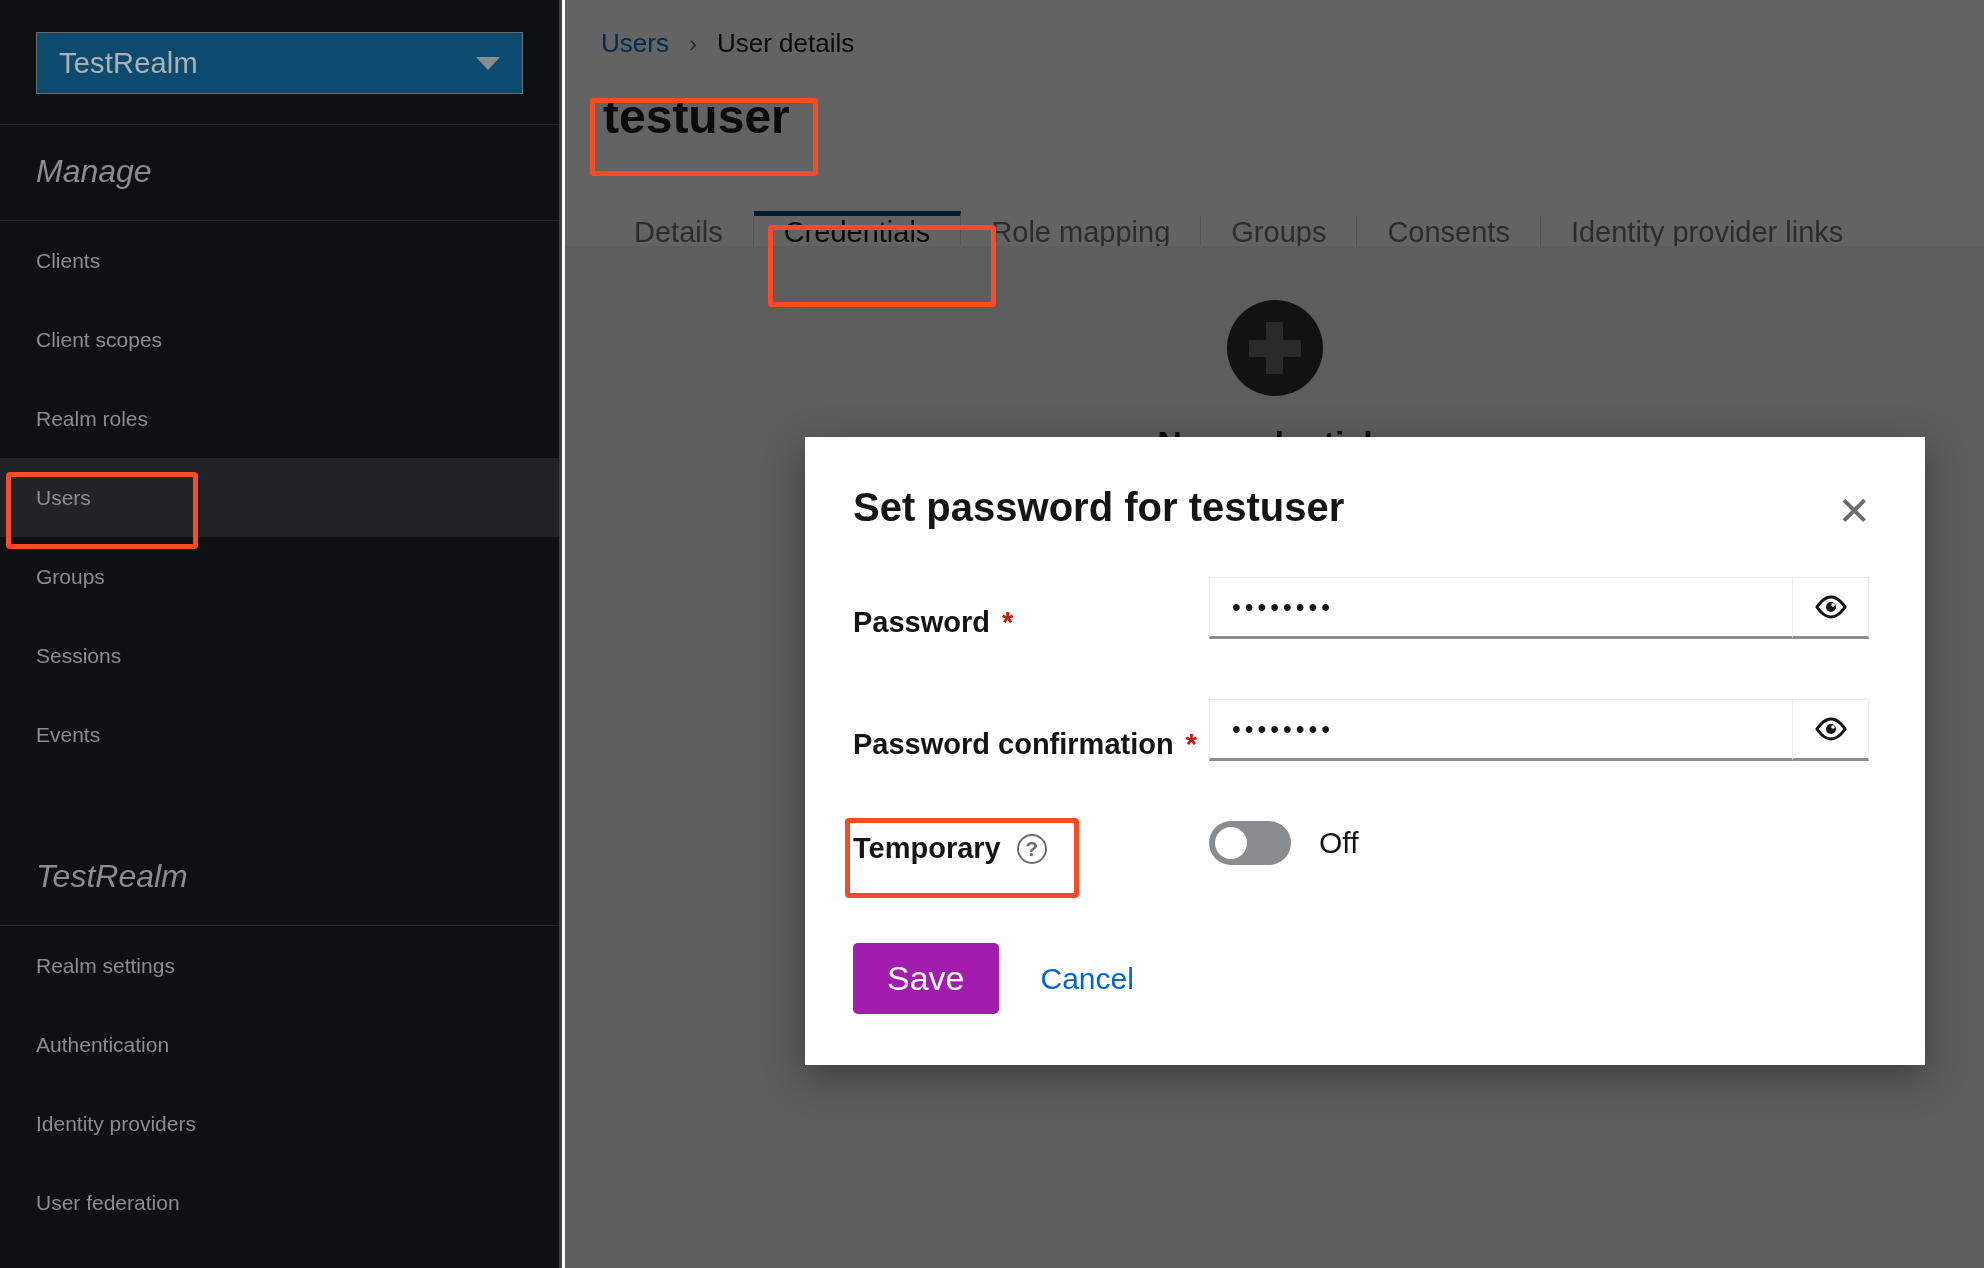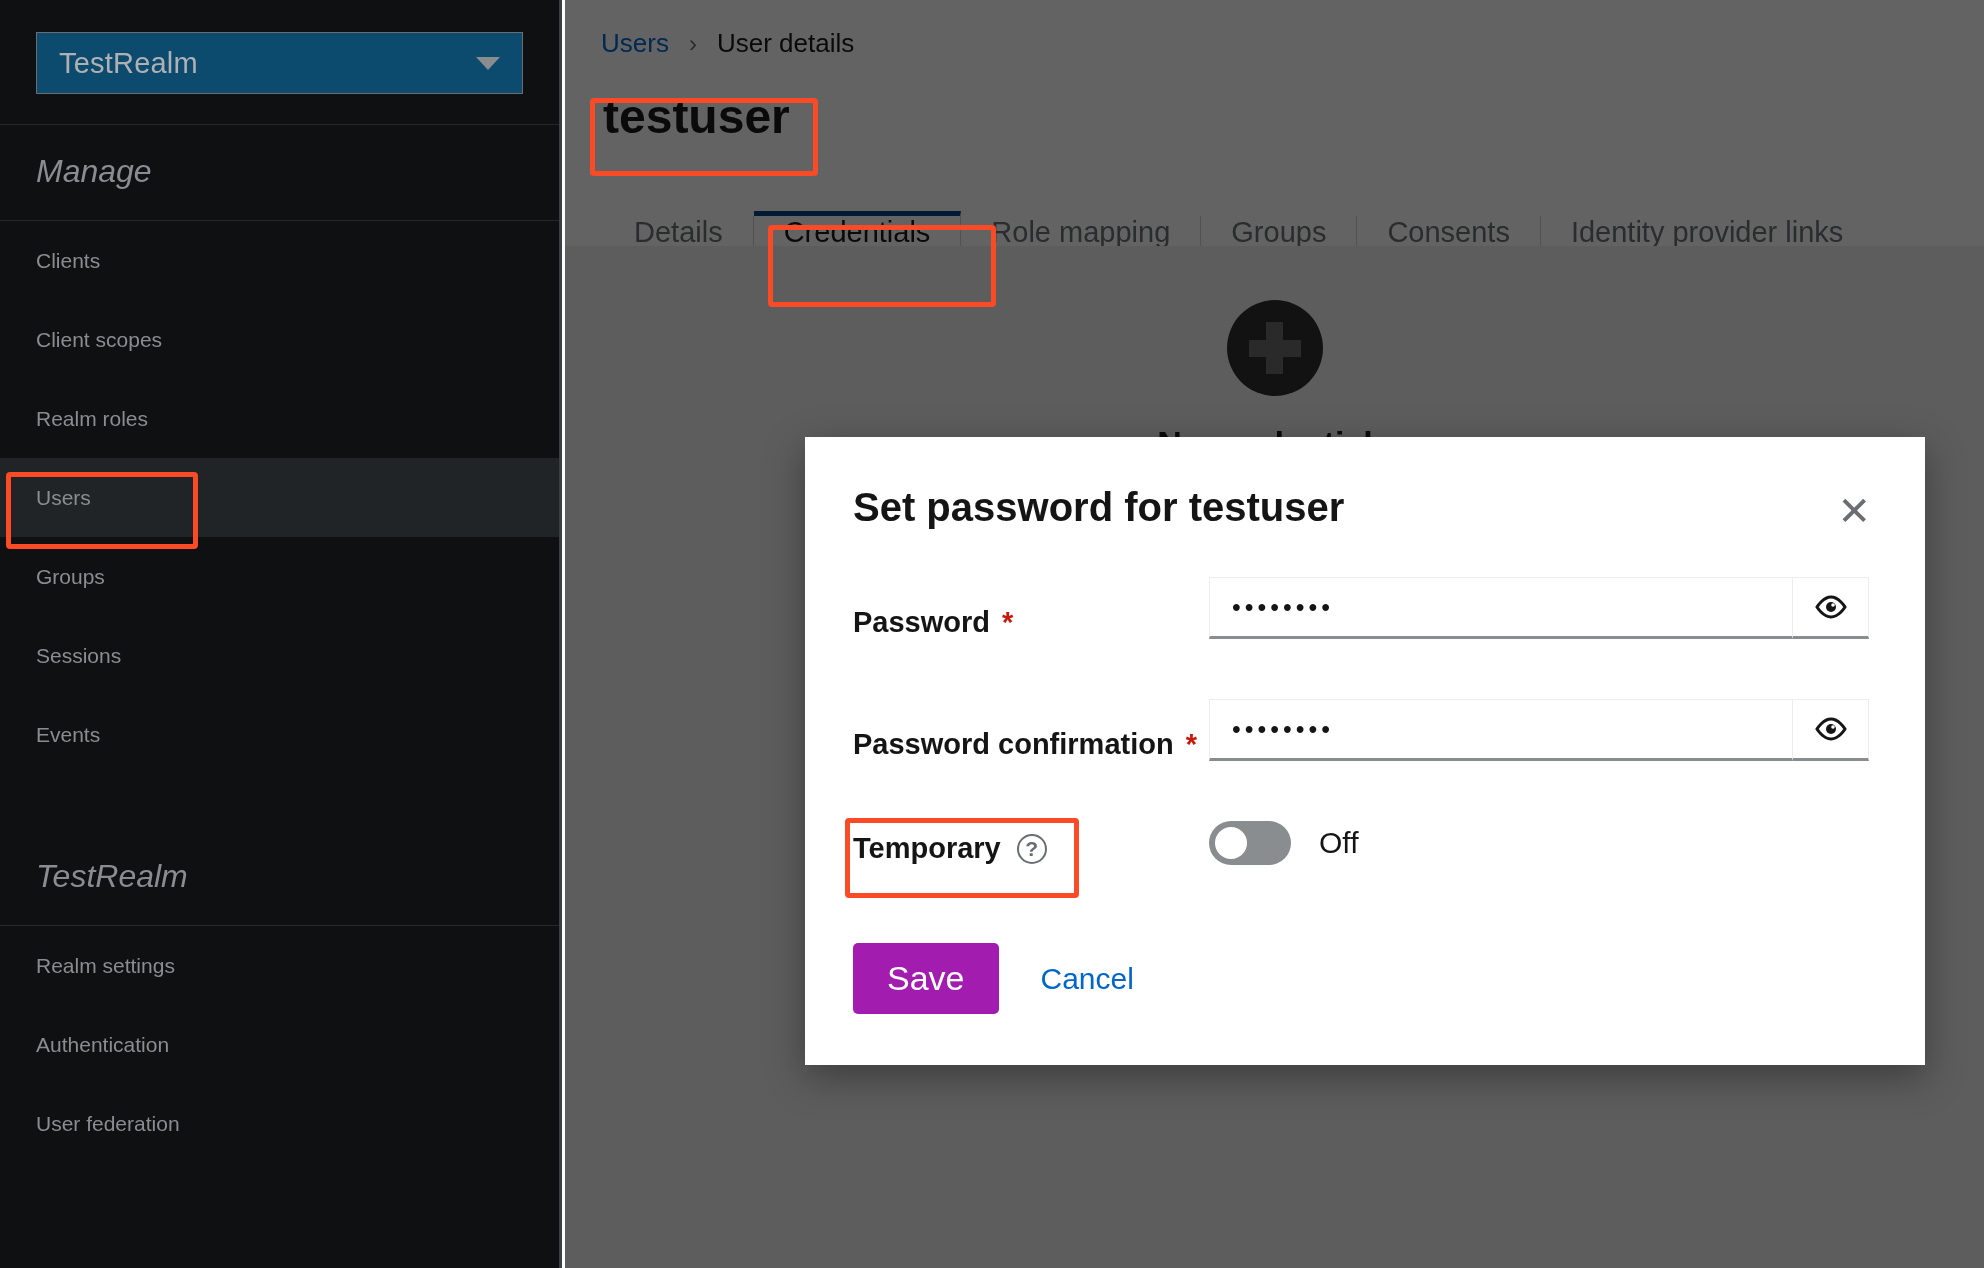--- a/index.html
+++ b/index.html
@@ -245,20 +245,21 @@
     <div class="nav-item">Groups</div>
     <div class="nav-item">Sessions</div>
     <div class="nav-item">Events</div>
 
     <div class="nav-spacer"></div>
     <div class="nav-section-title">TestRealm</div>
     <div class="nav-divider"></div>
 
     <div class="nav-item">Realm settings</div>
     <div class="nav-item">Authentication</div>
+    <div class="nav-item">Identity providers</div>
     <div class="nav-item">User federation</div>
   </aside>
 
   <main class="main">
 
     <nav class="breadcrumb">
       <span class="bc-link">Users</span>
       <span class="bc-sep">›</span>
       <span class="bc-current">User details</span>
     </nav>

